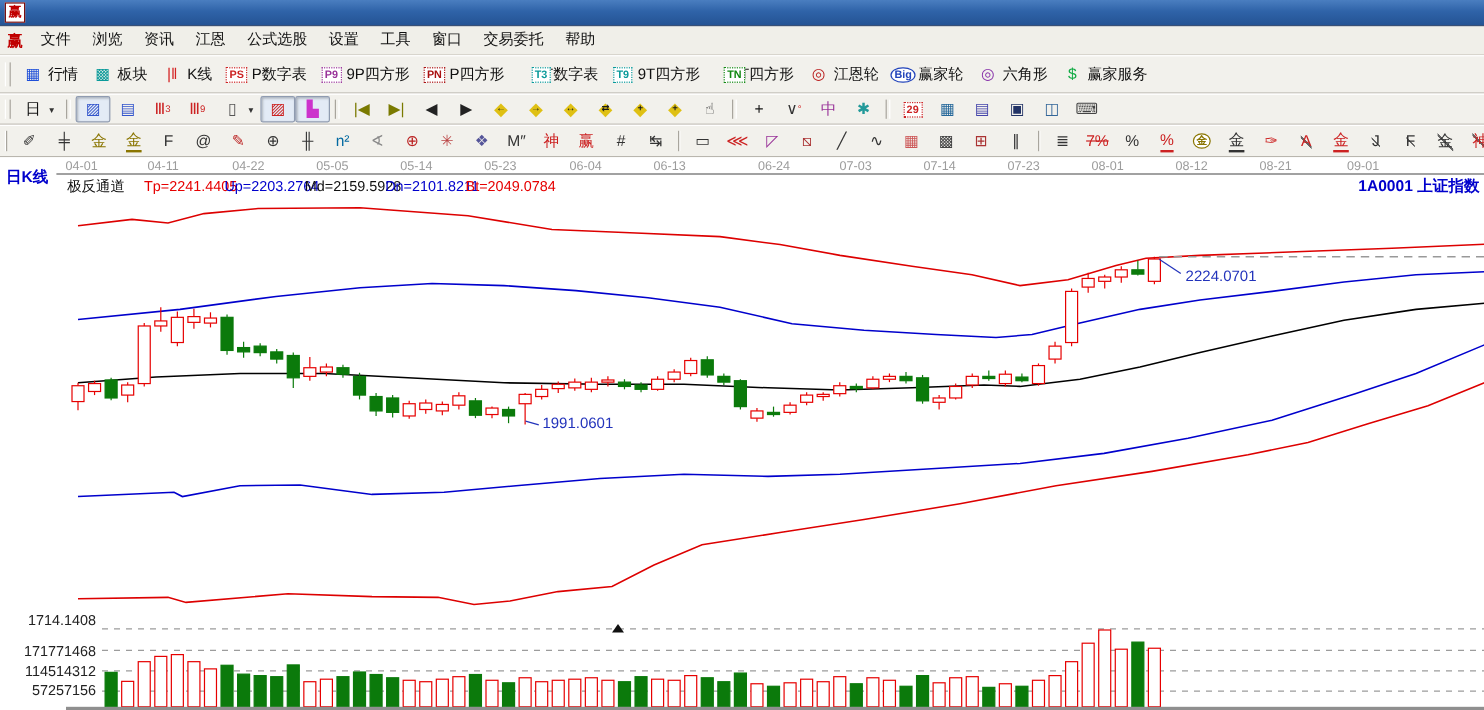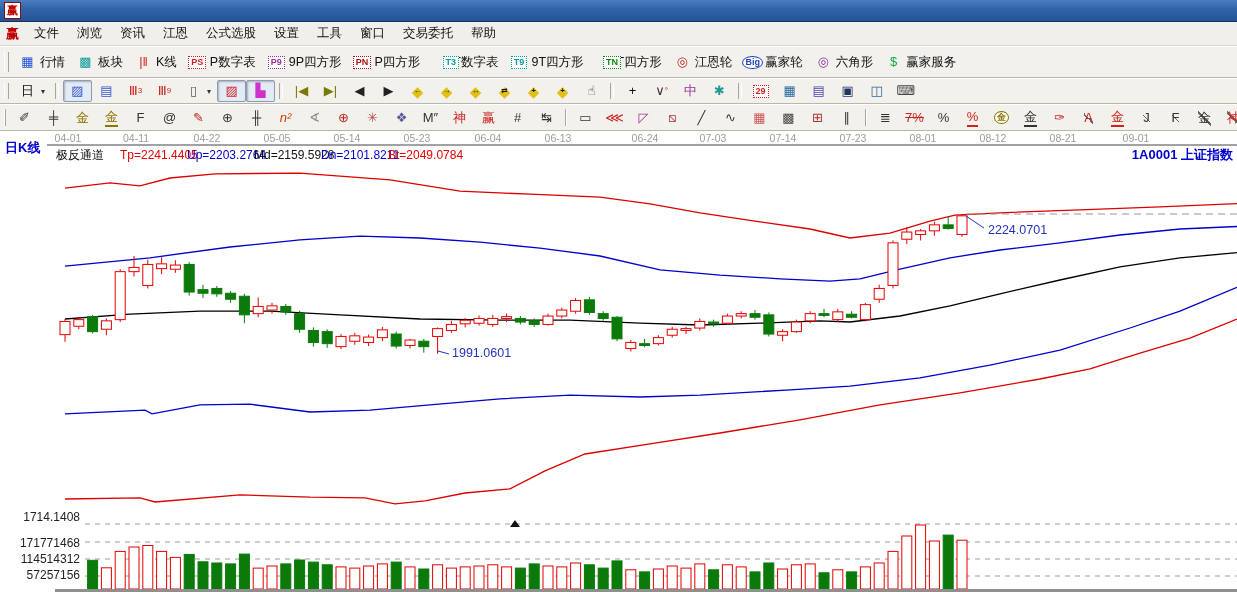--- a/index.html
+++ b/index.html
@@ -356,21 +356,21 @@
           <span style="color: rgb(51, 51, 51);">⊕</span>
         </span>
       </span>
       <span class="tbtn">
         <span class="ticon">
           <span style="color: rgb(51, 51, 51);">╫</span>
         </span>
       </span>
       <span class="tbtn">
         <span class="ticon">
-          <span style="color: #c2410c; font-style: italic;">n²</span>
+          <span style="color: #0369a1;">n²</span>
         </span>
       </span>
       <span class="tbtn">
         <span class="ticon">
           <span style="color: rgb(136, 136, 136);">∢</span>
         </span>
       </span>
       <span class="tbtn">
         <span class="ticon">
           <span style="color: rgb(187, 34, 34);">⊕</span>

